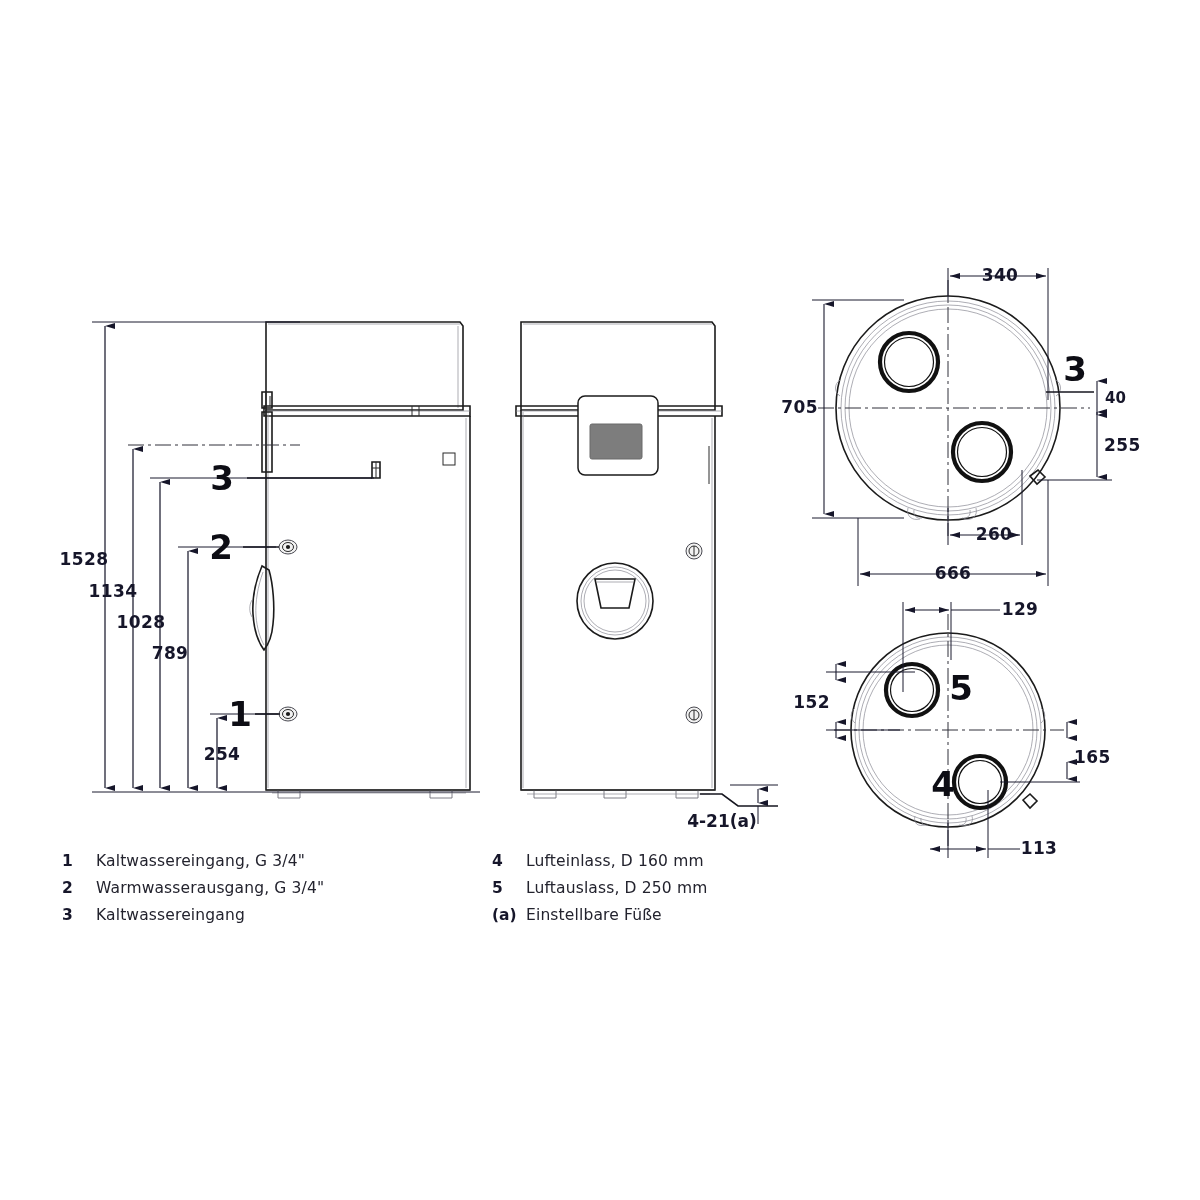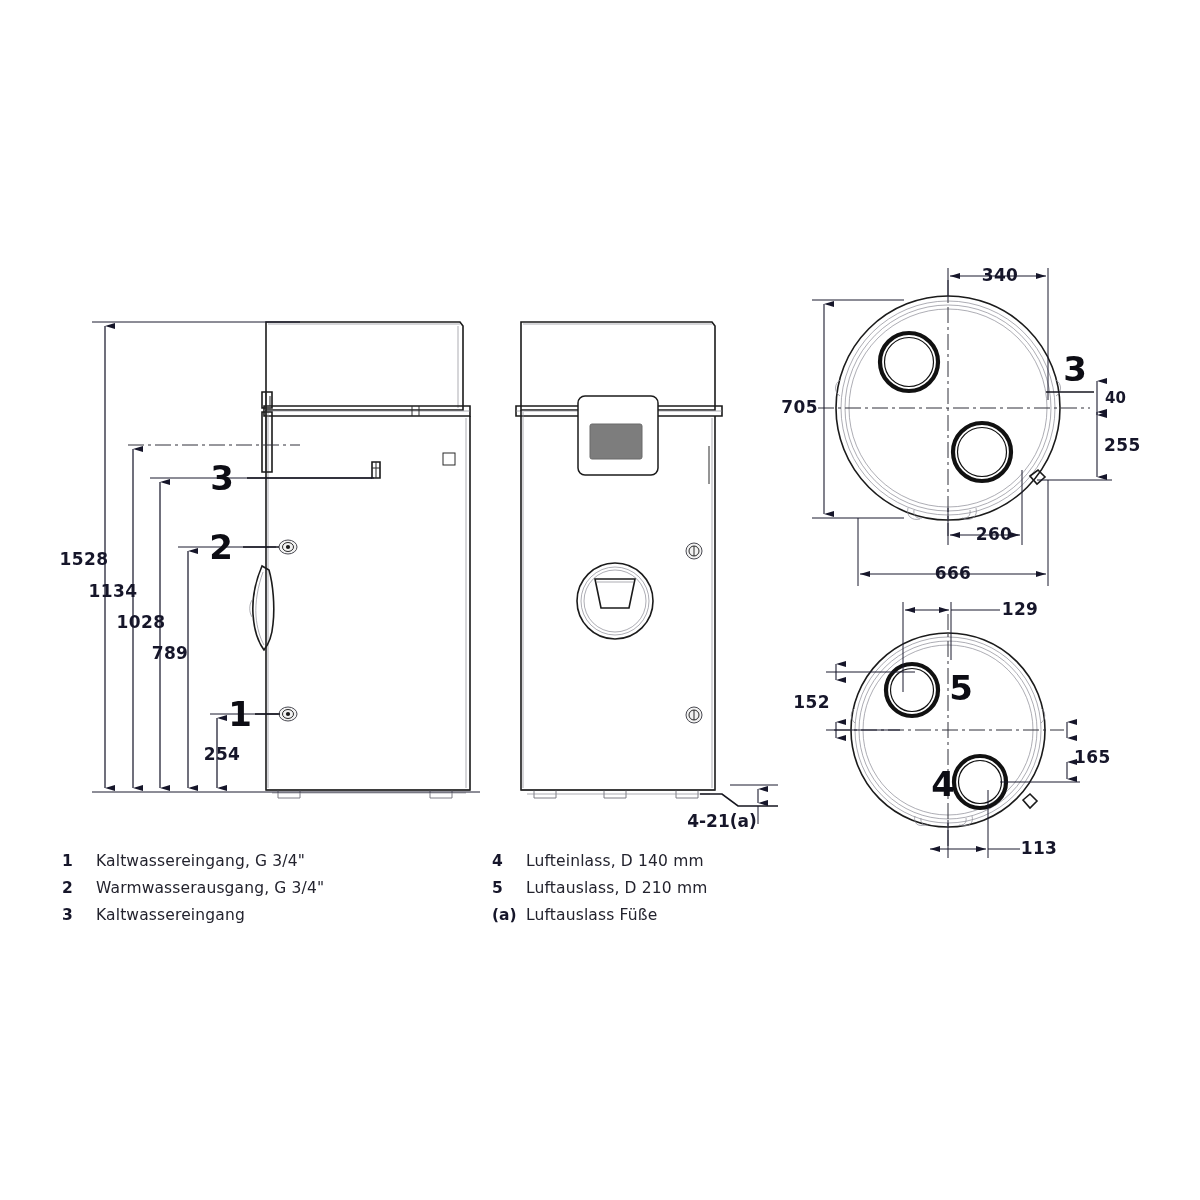--- a/index.html
+++ b/index.html
@@ -353,27 +353,27 @@
       </div>
       <div class="legend-row">
         <span class="legend-num">3</span>
         <span class="legend-label">Kaltwassereingang</span>
       </div>
     </div>
 
     <div class="legend-col right">
       <div class="legend-row">
         <span class="legend-num">4</span>
-        <span class="legend-label">Lufteinlass, D 140 mm</span>
+        <span class="legend-label">Lufteinlass, D 160 mm</span>
       </div>
       <div class="legend-row">
         <span class="legend-num">5</span>
-        <span class="legend-label">Luftauslass, D 210 mm</span>
+        <span class="legend-label">Luftauslass, D 250 mm</span>
       </div>
       <div class="legend-row">
         <span class="legend-num paren">(a)</span>
-        <span class="legend-label">Luftauslass Füße</span>
+        <span class="legend-label">Einstellbare Füße</span>
       </div>
     </div>
 
   </div>
 
 </div>
 
 </body></html>

